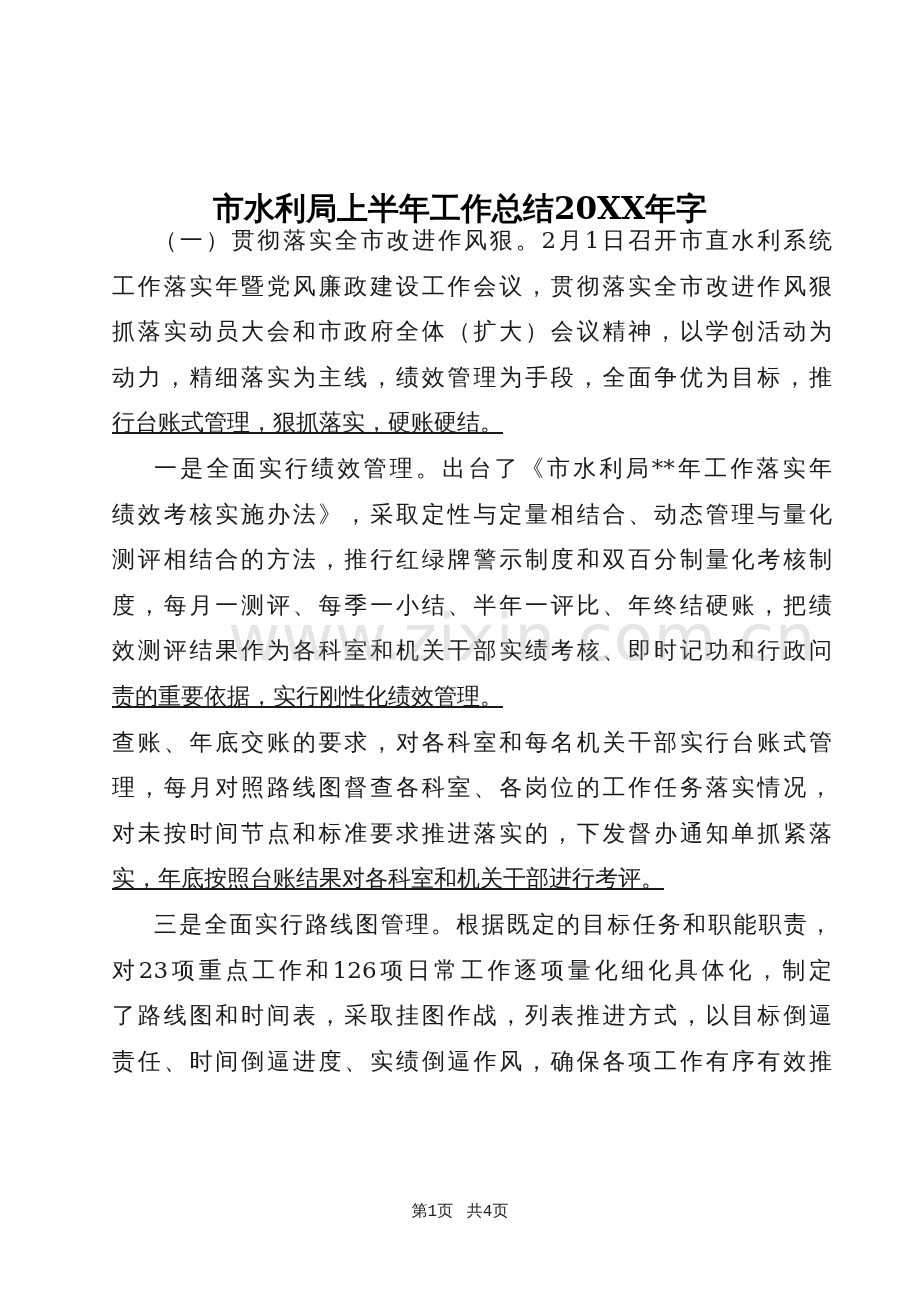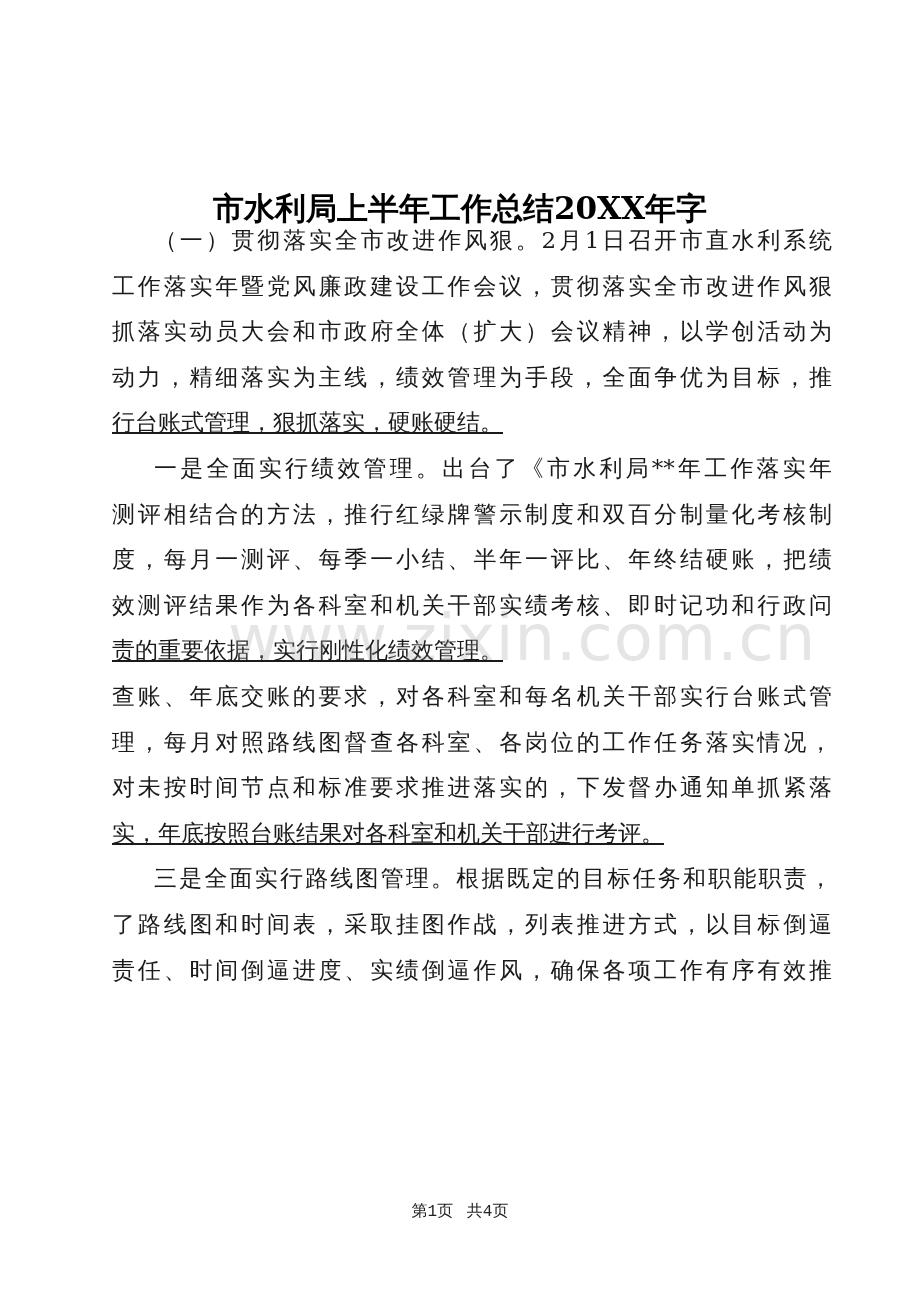--- a/index.html
+++ b/index.html
@@ -98,35 +98,37 @@
     <div>
       <div class="line indent">（一）贯彻落实全市改进作风狠。2月1日召开市直水利系统</div>
       <div class="line">工作落实年暨党风廉政建设工作会议，贯彻落实全市改进作风狠</div>
       <div class="line">抓落实动员大会和市政府全体（扩大）会议精神，以学创活动为</div>
       <div class="line">动力，精细落实为主线，绩效管理为手段，全面争优为目标，推</div>
       <div class="line para-end">行台账式管理，狠抓落实，硬账硬结。</div>
     </div>
 
     <div>
       <div class="line indent">一是全面实行绩效管理。出台了《市水利局**年工作落实年</div>
+      <div class="line">绩效考核实施办法》，采取定性与定量相结合、动态管理与量化</div>
       <div class="line">测评相结合的方法，推行红绿牌警示制度和双百分制量化考核制</div>
       <div class="line">度，每月一测评、每季一小结、半年一评比、年终结硬账，把绩</div>
       <div class="line">效测评结果作为各科室和机关干部实绩考核、即时记功和行政问</div>
       <div class="line para-end">责的重要依据，实行刚性化绩效管理。</div>
     </div>
 
     <div>
       <div class="line">查账、年底交账的要求，对各科室和每名机关干部实行台账式管</div>
       <div class="line">理，每月对照路线图督查各科室、各岗位的工作任务落实情况，</div>
       <div class="line">对未按时间节点和标准要求推进落实的，下发督办通知单抓紧落</div>
       <div class="line para-end">实，年底按照台账结果对各科室和机关干部进行考评。</div>
     </div>
 
     <div>
       <div class="line indent">三是全面实行路线图管理。根据既定的目标任务和职能职责，</div>
+      <div class="line">对23项重点工作和126项日常工作逐项量化细化具体化，制定</div>
       <div class="line">了路线图和时间表，采取挂图作战，列表推进方式，以目标倒逼</div>
       <div class="line">责任、时间倒逼进度、实绩倒逼作风，确保各项工作有序有效推</div>
     </div>
 
   </div>
 
   <div class="watermark">www.zixin.com.cn</div>
 
   <div class="footer">
     <span>第1页</span>

